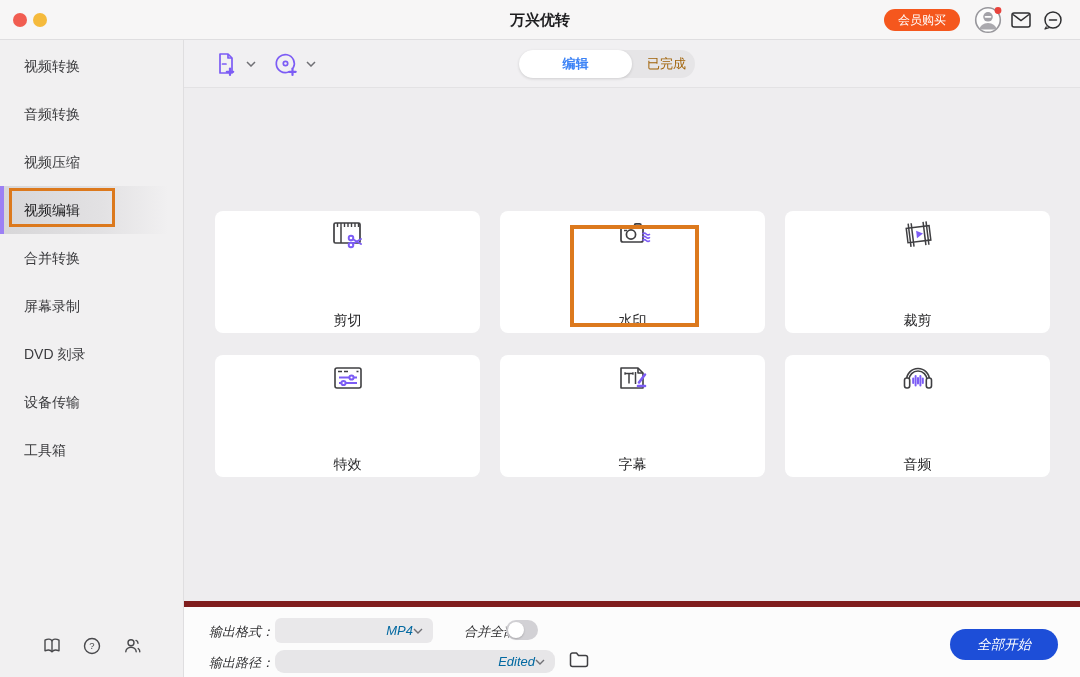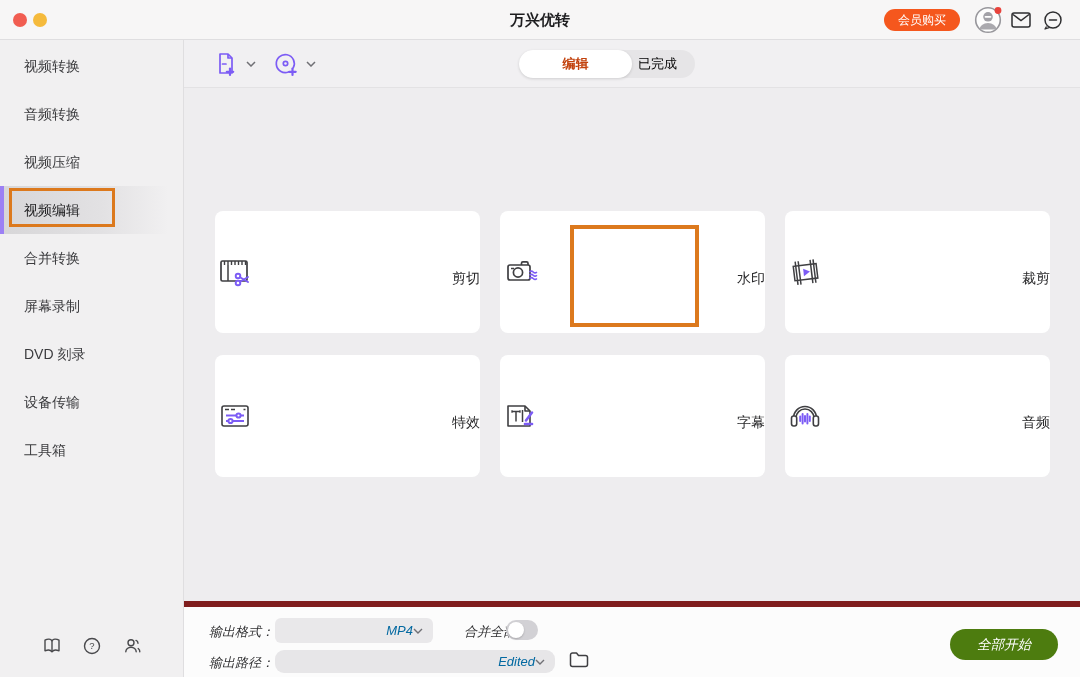--- a/index.html
+++ b/index.html
@@ -26,41 +26,41 @@
   .nav-list{position:absolute;top:2px;left:0;right:0;}
   .nav-item.selected{background:linear-gradient(90deg,#d7d6d8 0%,#e2e1e3 55%,#f1f0f1 92%);color:#222224;}
   .nav-item.selected::before{content:"";position:absolute;left:0;top:0;width:4px;height:48px;background:#9c80f4;}
   .sidebar-annotation{position:absolute;left:9px;top:148px;width:106px;height:39px;border:3px solid #dc791d;pointer-events:none;}
   .sidebar-footer{position:absolute;left:0;bottom:0;width:100%;height:60px;}
   .sf-icon{position:absolute;top:20px;width:18px;height:18px;cursor:pointer;}
   
   .main-toolbar{position:absolute;left:184px;top:40px;width:896px;height:48px;background:#f1f0f2;border-bottom:1px solid #e3e2e4;}
   .tool-btn{position:absolute;top:11px;height:26px;display:flex;align-items:center;cursor:pointer;}
   .segmented{position:absolute;left:335px;top:10px;width:176px;height:28px;background:#e6e5e7;border-radius:14px;}
-  .seg-active{position:absolute;left:0;top:0;width:113px;height:28px;background:#ffffff;border-radius:14px;box-shadow:0 1px 3px rgba(0,0,0,.14);text-align:center;line-height:28px;font-size:13px;font-weight:bold;color:#c2410c;cursor:pointer;}
-  .seg-inactive{position:absolute;left:107px;top:0;width:63px;height:28px;text-align:center;line-height:28px;font-size:13px;color:#000000;cursor:pointer;}
+  .seg-active{position:absolute;left:0;top:0;width:113px;height:28px;background:#ffffff;border-radius:14px;box-shadow:0 1px 3px rgba(0,0,0,.14);text-align:center;line-height:28px;font-size:13px;font-weight:bold;color:#3b82f6;cursor:pointer;}
+  .seg-inactive{position:absolute;left:116px;top:0;width:63px;height:28px;text-align:center;line-height:28px;font-size:13px;color:#a16207;cursor:pointer;}
   
   .main-content{position:absolute;left:184px;top:89px;width:896px;height:512px;background:#eeedef;}
   .card-grid{position:absolute;left:31px;top:122px;display:grid;grid-template-columns:repeat(3,265px);grid-template-rows:repeat(2,122px);column-gap:20px;row-gap:22px;}
-  .card{position:relative;background:#ffffff;border-radius:8px;display:flex;flex-direction:row;align-items:center;justify-content:space-between;cursor:pointer;gap:44px;}
+  .card{position:relative;background:#ffffff;border-radius:8px;display:flex;flex-direction:column;align-items:center;justify-content:center;cursor:pointer;gap:44px;}
   .card .icn{width:40px;height:40px;}
   .card .lbl{margin-top:14px;font-size:14px;color:#28282a;}
   .card-annotation{position:absolute;left:70px;top:14px;width:129px;height:102px;border:4px solid #dc791d;pointer-events:none;}
   
   .footer{position:absolute;left:184px;top:601px;width:896px;height:76px;background:#fcfcfc;border-top:6px solid #7f1d1d;font-style:italic;}
   .f-label{position:absolute;font-size:13px;color:#2f2f31;}
   .select{position:absolute;background:#e9e8ea;border-radius:6px;display:flex;align-items:center;cursor:pointer;font-size:13px;color:#0369a1;text-align:right;}
   .select .val{padding-left:12px;flex:1;}
   .select .chev{margin-right:10px;}
   .fmt-select{left:91px;top:11px;width:158px;height:25px;}
   .path-select{left:91px;top:43px;width:280px;height:23px;background:#e7e6e8;border-radius:9px;}
   .toggle{position:absolute;left:322px;top:13px;width:32px;height:20px;border-radius:10px;background:#d2d1d5;cursor:pointer;}
   .toggle .knob{position:absolute;left:2px;top:2px;width:16px;height:16px;border-radius:50%;background:#ffffff;box-shadow:0 1px 2px rgba(0,0,0,.2);}
   .folder-btn{position:absolute;left:385px;top:44px;width:20px;height:18px;cursor:pointer;}
-  .start-btn{position:absolute;right:22px;top:22px;width:108px;height:31px;border-radius:15.5px;background:#4d7c0f;color:#fff;font-size:13.5px;font-weight:500;text-align:center;line-height:31px;cursor:pointer;}
+  .start-btn{position:absolute;right:22px;top:22px;width:108px;height:31px;border-radius:15.5px;background:#1d4ed8;color:#fff;font-size:13.5px;font-weight:500;text-align:center;line-height:31px;cursor:pointer;}
   svg{display:block;}
 </style>
 </head>
 <body>
 
 <div class="titlebar">
   <div class="traffic red"></div>
   <div class="traffic yellow"></div>
   <div class="app-title">万兴优转</div>
   <div class="buy-btn">会员购买</div>

